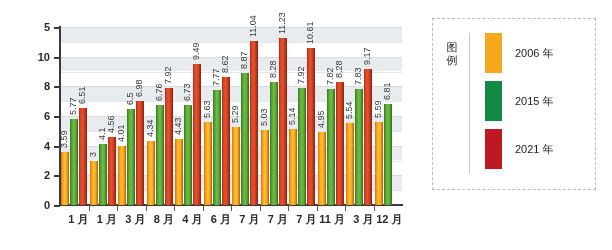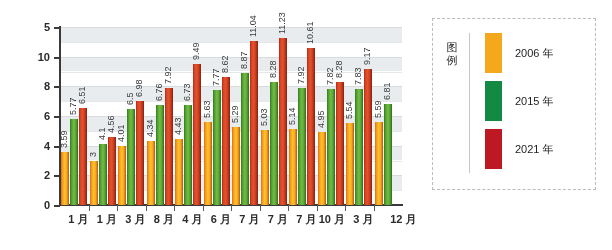--- a/index.html
+++ b/index.html
@@ -128,25 +128,25 @@
         <div class="xlabel" style="left: 174px; width: 28.5px;">4 月</div>
         <div class="xtick-mark" style="left: 174px;"></div>
         <div class="xlabel" style="left: 202.5px; width: 28.5px;">6 月</div>
         <div class="xtick-mark" style="left: 202.5px;"></div>
         <div class="xlabel" style="left: 231px; width: 28.5px;">7 月</div>
         <div class="xtick-mark" style="left: 231px;"></div>
         <div class="xlabel" style="left: 259.5px; width: 28.5px;">7 月</div>
         <div class="xtick-mark" style="left: 259.5px;"></div>
         <div class="xlabel" style="left: 288px; width: 28.5px;">7 月</div>
         <div class="xtick-mark" style="left: 288px;"></div>
-        <div class="xlabel" style="left: 316.5px; width: 28.5px;">10 月</div>
+        <div class="xlabel" style="left: 316.5px; width: 28.5px;">11 月</div>
         <div class="xtick-mark" style="left: 316.5px;"></div>
         <div class="xlabel" style="left: 345px; width: 28.5px;">3 月</div>
         <div class="xtick-mark" style="left: 345px;"></div>
-        <div class="xlabel" style="left: 388px; width: 28.5px;">12 月</div>
+        <div class="xlabel" style="left: 374px; width: 28.5px;">12 月</div>
         <div class="xtick-mark" style="left: 373.5px;"></div>
       </div>
     <div id="bars-layer">
         <div class="group" style="left: 60px; top: 27px; width: 28.5px; height: 178px; position: absolute;">
           <div class="bar y2010" style="left: 1.25px; width: 8px; height: 53.2517px;">
             <div class="body"></div>
             <div class="vlabel">3.59</div>
           </div>
           <div class="bar y2011" style="left: 10.25px; width: 8px; height: 85.5883px;">
             <div class="body"></div>

